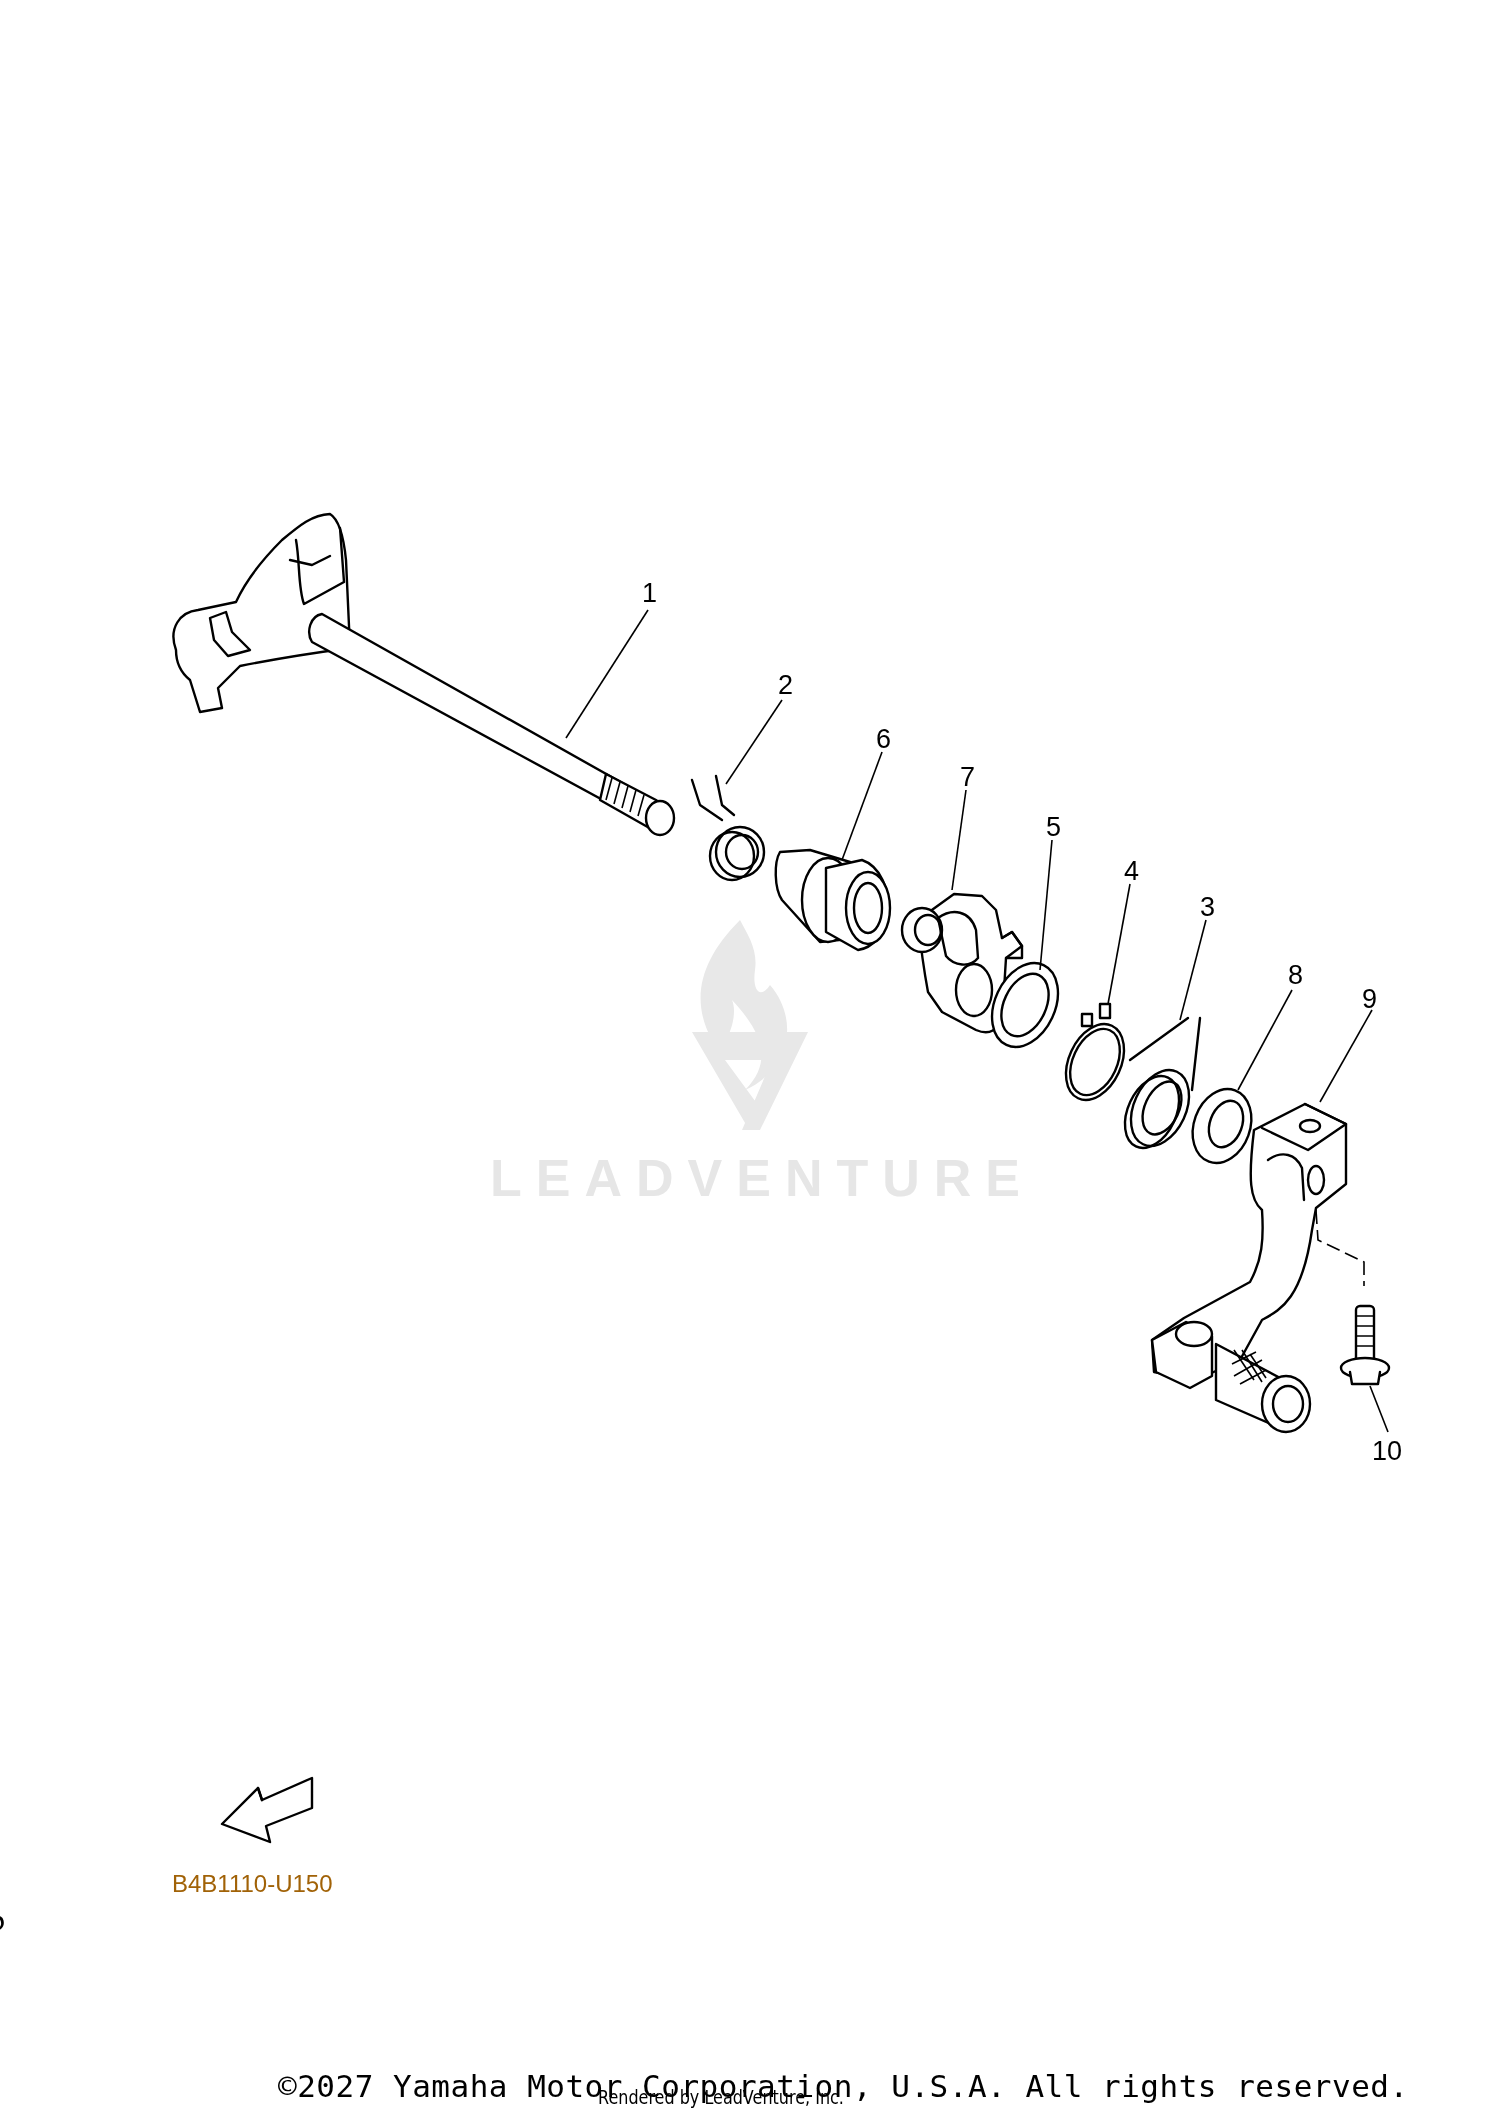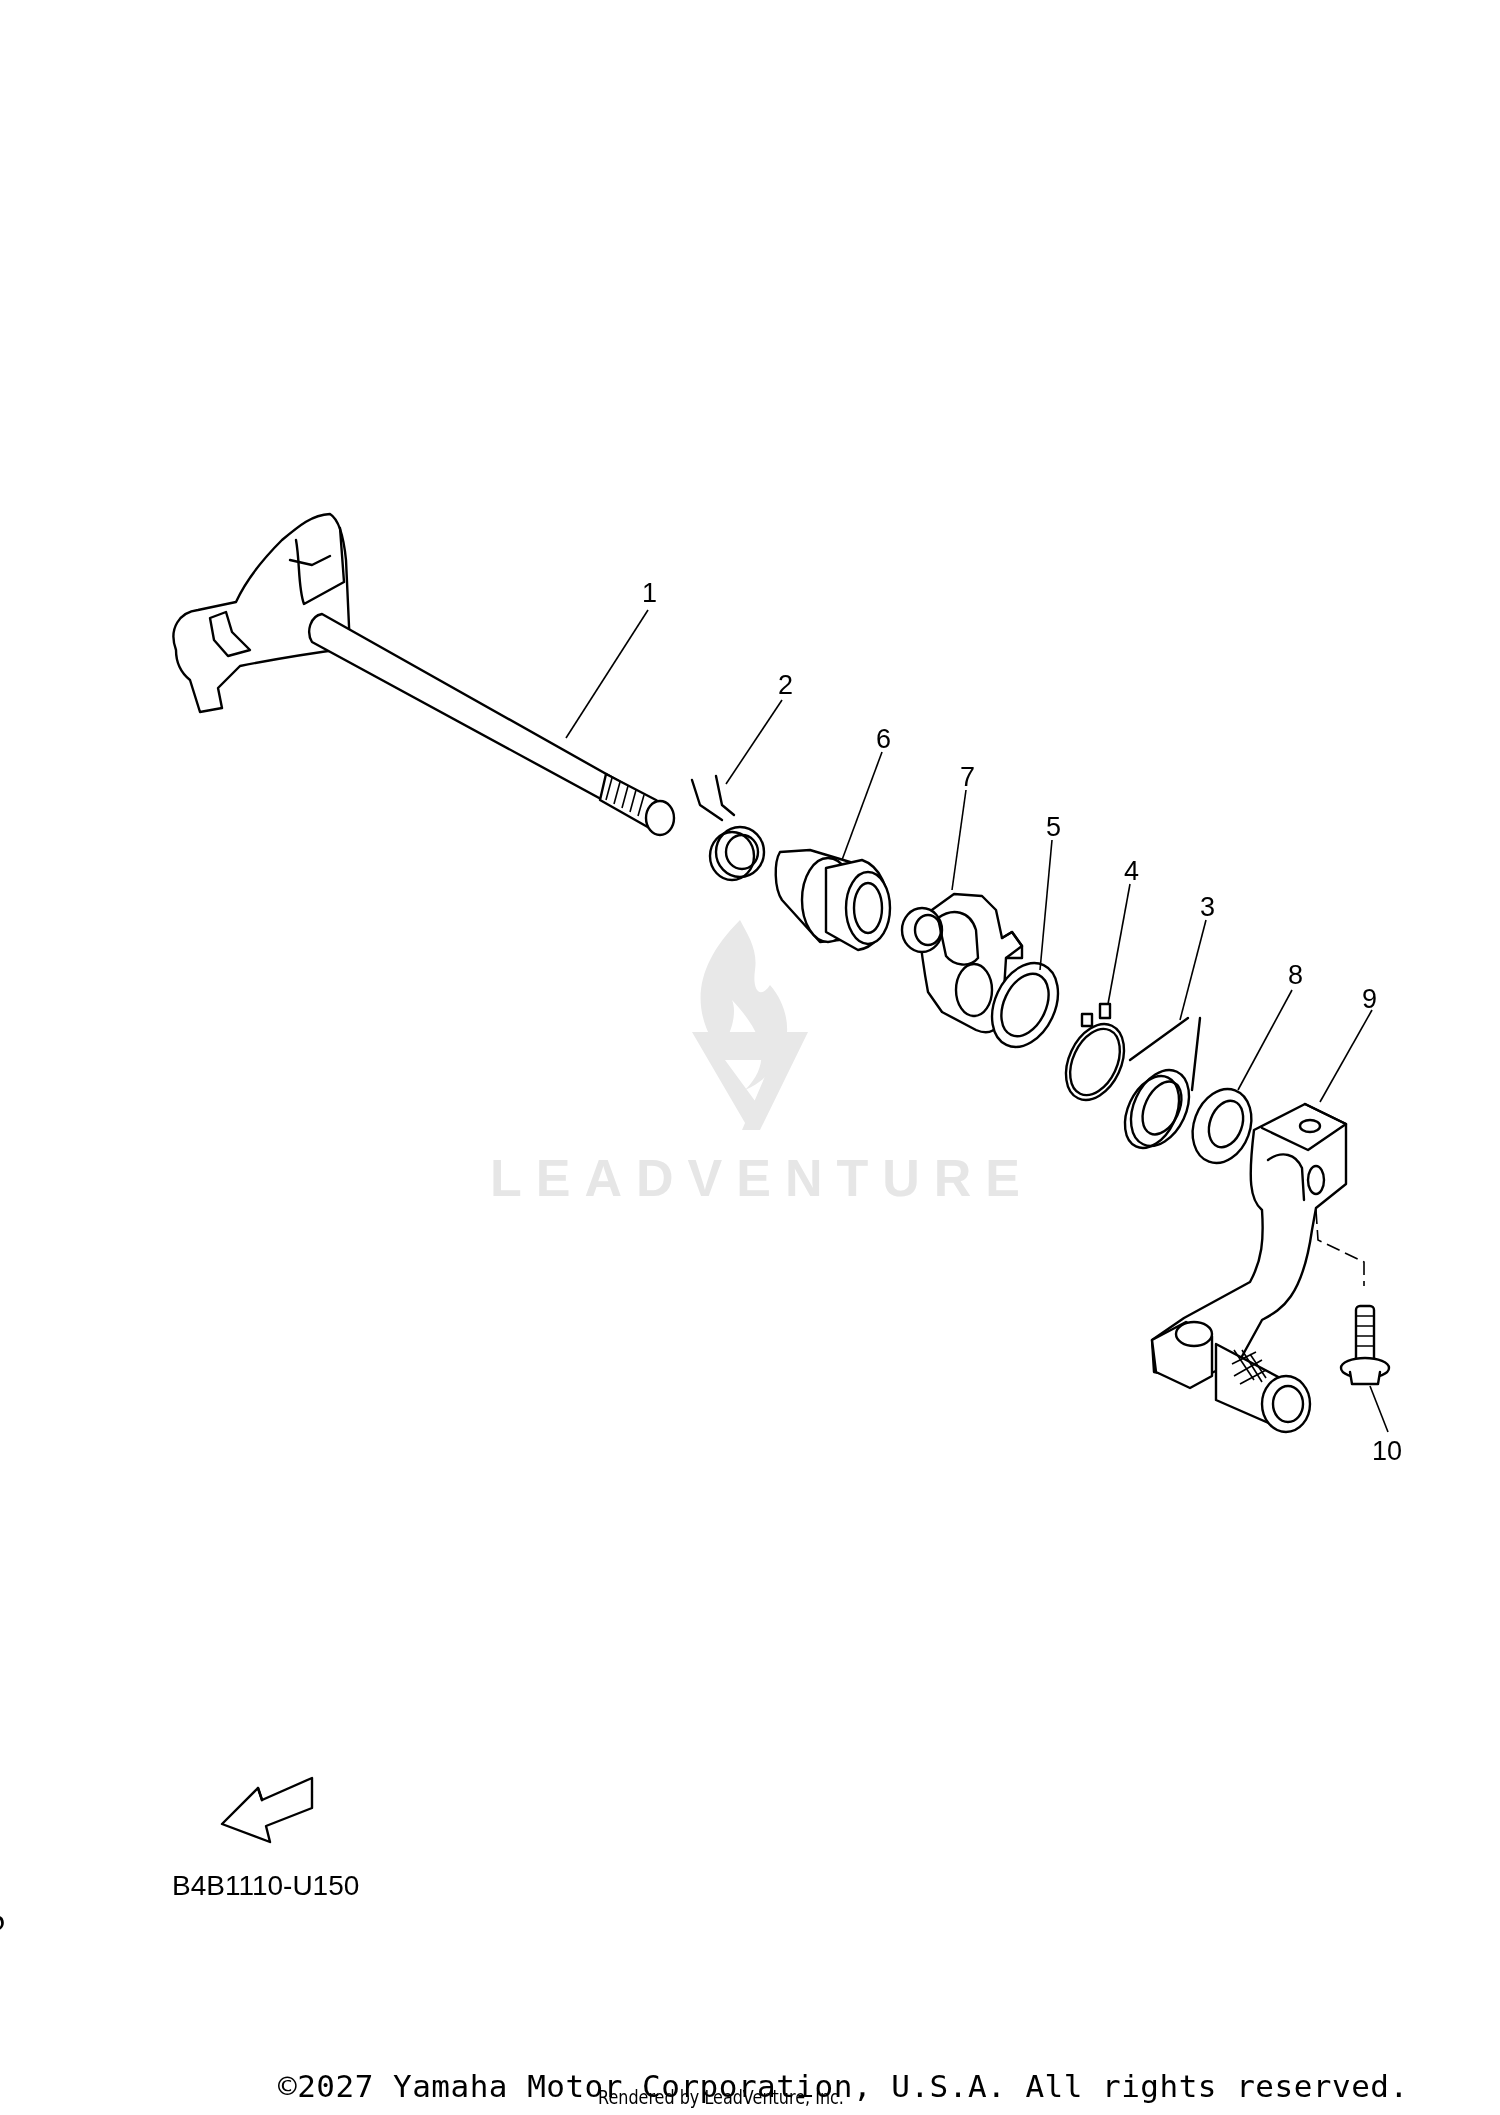--- a/index.html
+++ b/index.html
@@ -3,21 +3,21 @@
 <meta charset="utf-8">
 <style>
   html,body{margin:0;padding:0;background:#ffffff;}
   body{width:1500px;height:2115px;position:relative;overflow:hidden;font-family:"Liberation Sans",sans-serif;}
   #diagram{position:absolute;left:0;top:0;width:1500px;height:2115px;}
   .ln{fill:none;stroke:#000;stroke-width:2.4;stroke-linejoin:round;stroke-linecap:round;}
   .lw{fill:#fff;stroke:#000;stroke-width:2.4;stroke-linejoin:round;stroke-linecap:round;}
   .thin{fill:none;stroke:#000;stroke-width:1.6;}
   .callout-num{font-family:"Liberation Sans",sans-serif;font-size:27px;fill:#000;}
   .wm-text{font-family:"Liberation Sans",sans-serif;font-size:52px;font-weight:bold;letter-spacing:14px;fill:#e6e6e6;}
-  .code-label{position:absolute;left:172px;top:1870px;font-size:28px;color:#000000;font-family:"Liberation Sans",sans-serif;}
+  .code-label{position:absolute;left:172px;top:1870px;font-size:24px;color:#a16207;font-family:"Liberation Sans",sans-serif;}
   .copyright{position:absolute;left:278px;top:2068px;font-size:31px;color:#000;font-family:"DejaVu Sans Mono",monospace;white-space:nowrap;letter-spacing:0.5px;}
   .rendered-by{position:absolute;left:598px;top:2085px;font-size:20px;color:#000;font-family:"DejaVu Sans",sans-serif;white-space:nowrap;transform:scaleX(0.8);transform-origin:left;}
 </style>
 </head>
 <body>
 
 <svg id="diagram" viewBox="0 0 1500 2115" xmlns="http://www.w3.org/2000/svg">
 
   <g>
     <path fill="#e8e8e8" d="M740,920 C700,960 690,1000 712,1040 C722,1060 740,1018 732,1000 C760,1030 775,1060 745,1090 C790,1070 800,1020 770,985 C760,1000 752,990 755,970 C758,950 748,935 740,920 Z"></path>

